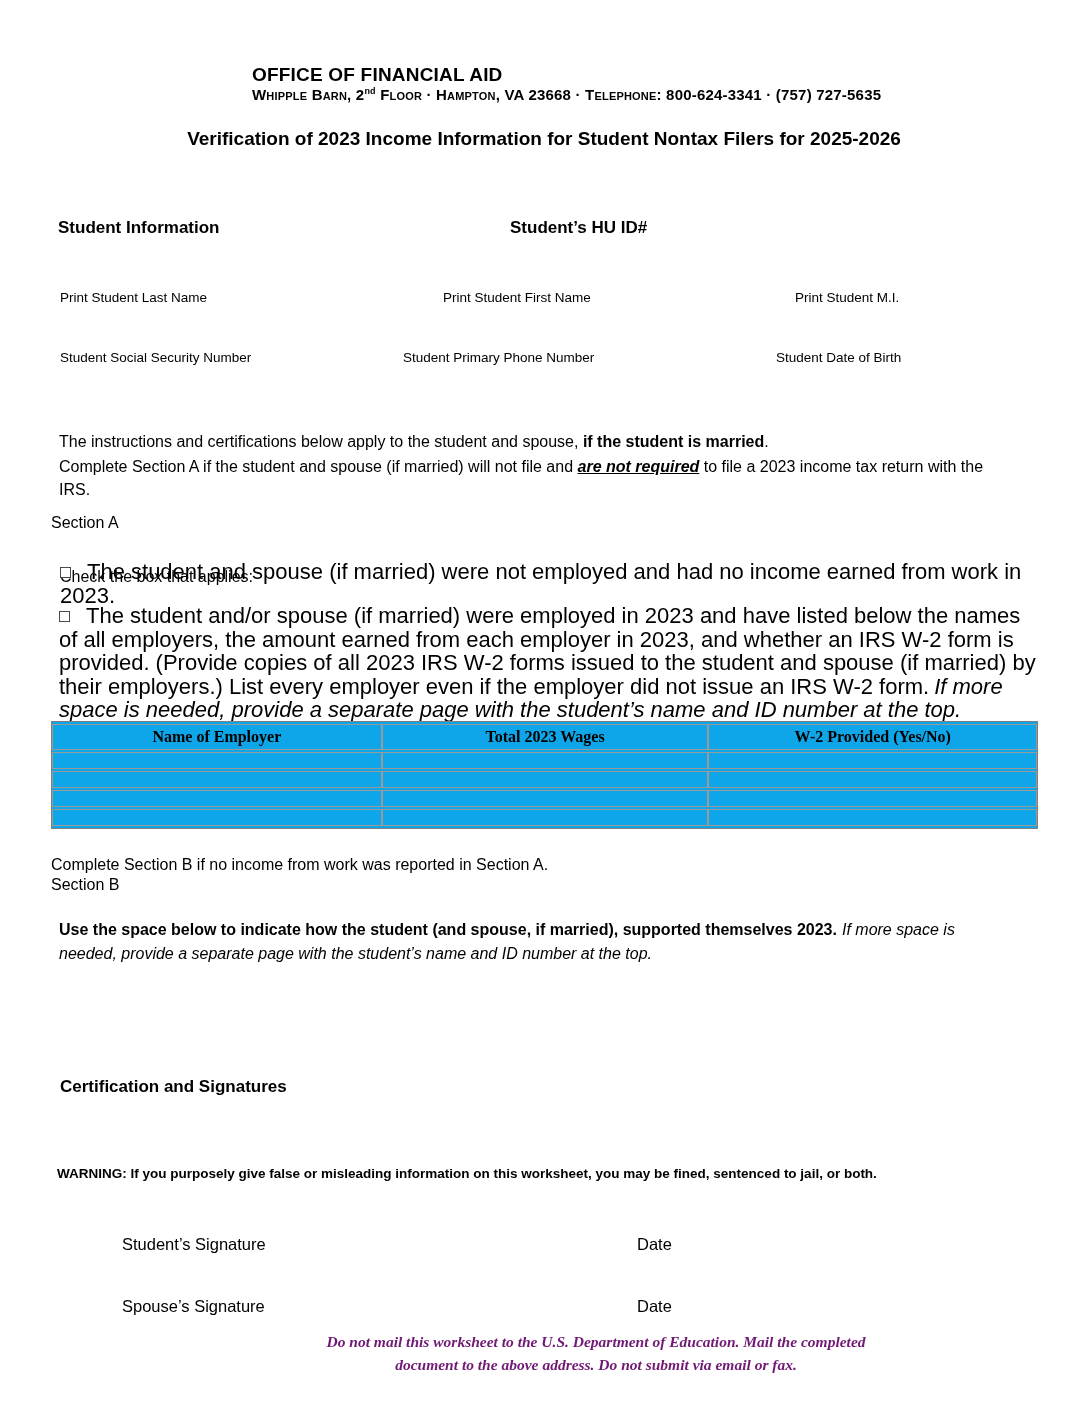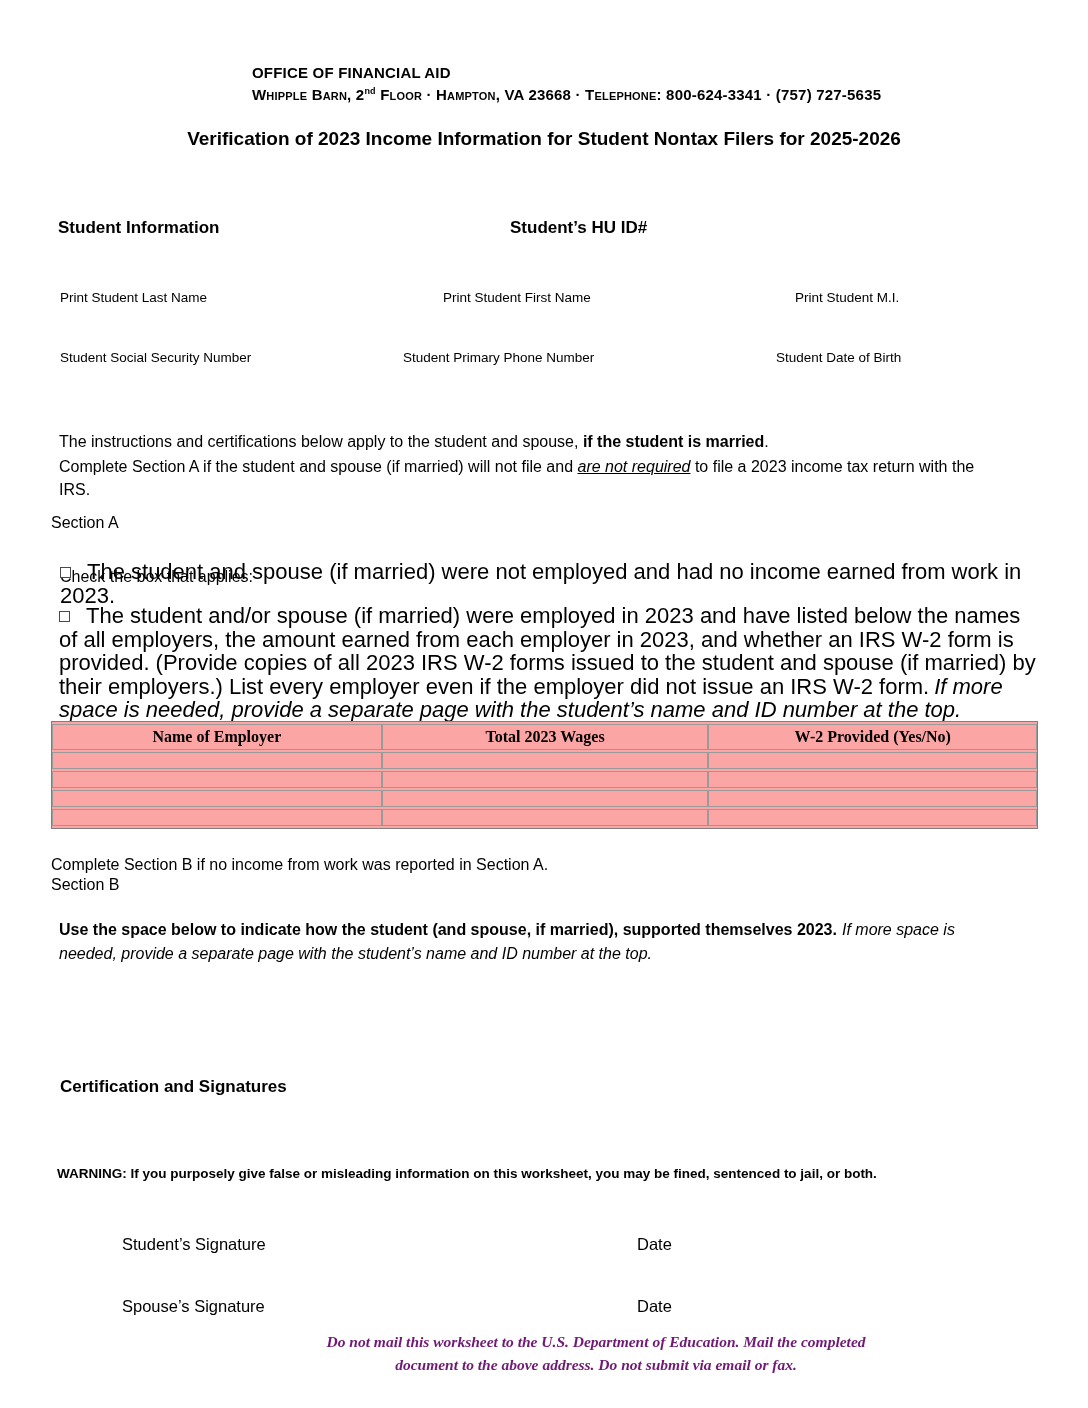--- a/index.html
+++ b/index.html
@@ -3,38 +3,38 @@
 <meta charset="utf-8">
 <style>
   html,body{margin:0;padding:0;background:#ffffff;}
   .page{
     position:relative;width:1088px;height:1408px;background:#ffffff;
     font-family:"Liberation Sans",sans-serif;color:#000;overflow:hidden;
   }
   .abs{position:absolute;}
   .b{font-weight:bold;}
   .i{font-style:italic;}
-  .office{left:252px;top:64px;font-size:15px;font-weight:bold;letter-spacing:.2px;}
+  .office{left:252px;top:64px;font-size:19px;font-weight:bold;letter-spacing:.2px;}
   .address{left:252px;top:86px;font-size:15px;font-weight:bold;font-variant:small-caps;letter-spacing:.2px;}
   .address .sup{font-size:9px;vertical-align:super;font-variant:normal;}
   .doc-title{left:0;top:128px;width:1088px;text-align:center;font-size:19px;font-weight:bold;}
   .sec-head{font-size:17px;font-weight:bold;}
   .field-label{font-size:13.5px;}
   .body-text{font-size:16px;line-height:23px;}
-  .emph-underline{font-weight:normal;font-style:italic;text-decoration:underline;}
+  .emph-underline{font-weight:bold;font-style:italic;text-decoration:underline;}
   .section-label{font-size:16px;font-weight:normal;}
   .checkbox{
     display:inline-block;width:9px;height:9px;border:1.4px solid #4a4a4a;
     margin-right:16px;vertical-align:1px;background:#fff;
   }
   .opt-text{font-size:22px;line-height:23.5px;}
   .italic-note{font-style:italic;margin-left:5px;}
   table.employers{
     border-collapse:separate;border-spacing:0 2px;
-    width:987px;border:1px solid #7f7f7f;background:#fca5a5;
+    width:987px;border:1px solid #7f7f7f;background:#0ea5e9;
   }
   table.employers th{
     border:1px solid #9a9a9a;font-family:"Liberation Serif",serif;
     font-size:16px;font-weight:bold;text-align:center;height:22px;padding:1px 4px;
   }
   table.employers td{border:1px solid #9a9a9a;height:15px;padding:0 4px;}
   .colw1{width:330px;}.colw2{width:328px;}.colw3{width:329px;}
   .warning-text{font-size:13.5px;font-weight:bold;}
   .sig-label{font-size:16.5px;}
   .footer-note{

